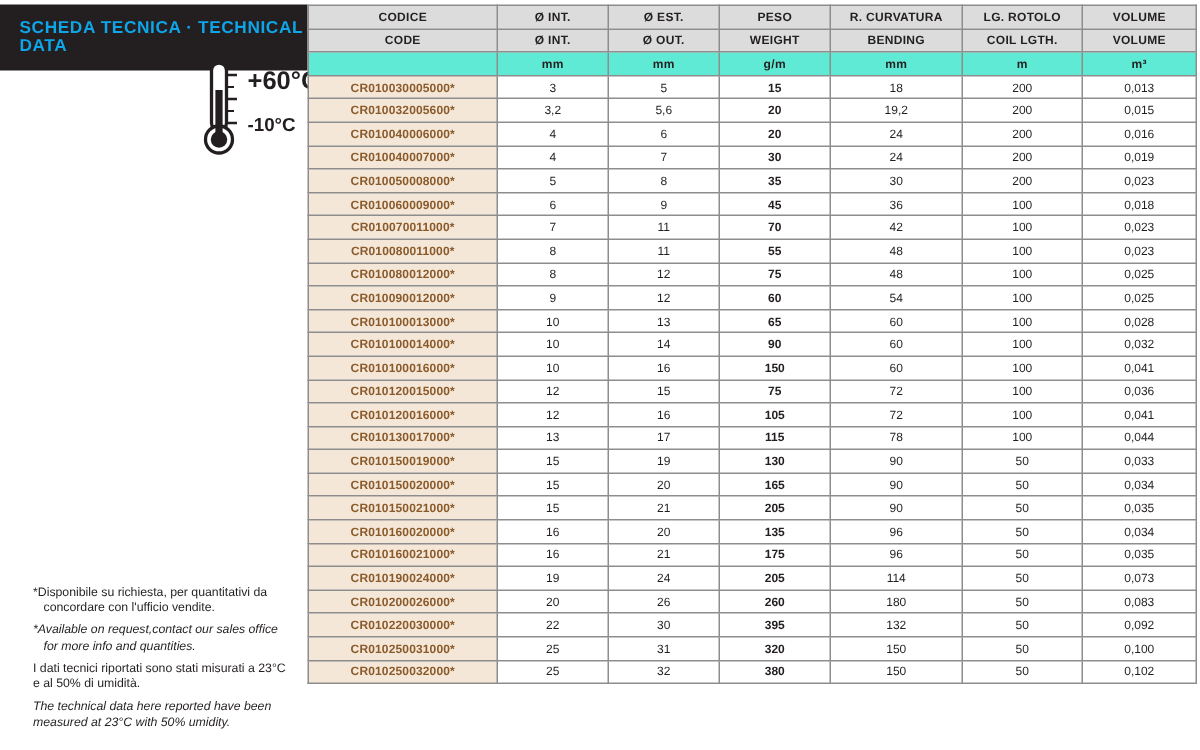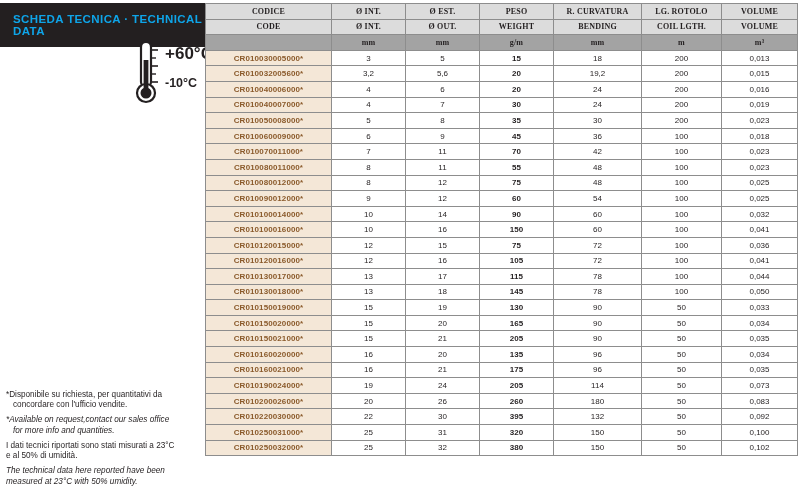--- a/index.html
+++ b/index.html
@@ -78,21 +78,21 @@
 
   
   .notes {
     position: absolute;
     left: 6px;
     bottom: 8px;
     width: 196px;
     color: #231f20;
   }
   .notes p {
-    margin: 0 0 5px 0;
+    margin: 0 0 5px 16px;
     font-size: 8.2px;
     line-height: 10.3px;
   }
   .notes p.ital {
     font-style: italic;
   }
   .notes .indent {
     padding-left: 7px;
     display: block;
   }
@@ -117,27 +117,26 @@
     font-size: 8px;
     color: #231f20;
     height: 14.6px;
   }
   thead th {
     background: #dcdcdc;
     font-weight: bold;
     font-size: 7.6px;
     letter-spacing: 0.2px;
     height: 15px;
-    font-family: Liberation Serif, serif;
   }
   thead tr.row2 th {
     background: #dcdcdc;
   }
   thead tr.row3 th {
-    background: #a3a3a3;
+    background: #5eead4;
     font-weight: bold;
     font-size: 8px;
   }
   tbody td {
     background: #ffffff;
   }
   tbody td.code {
     background: #f4e7d7;
     color: #8a5a2b;
     font-weight: bold;
@@ -329,20 +328,29 @@
           <tr>
             <td class="code">CR010090012000*</td>
             <td>9</td>
             <td>12</td>
             <td class="weight">60</td>
             <td>54</td>
             <td>100</td>
             <td>0,025</td>
           </tr>
           <tr>
+            <td class="code">CR010100013000*</td>
+            <td>10</td>
+            <td>13</td>
+            <td class="weight">65</td>
+            <td>60</td>
+            <td>100</td>
+            <td>0,028</td>
+          </tr>
+          <tr>
             <td class="code">CR010100014000*</td>
             <td>10</td>
             <td>14</td>
             <td class="weight">90</td>
             <td>60</td>
             <td>100</td>
             <td>0,032</td>
           </tr>
           <tr>
             <td class="code">CR010100016000*</td>
@@ -374,29 +382,20 @@
           <tr>
             <td class="code">CR010130017000*</td>
             <td>13</td>
             <td>17</td>
             <td class="weight">115</td>
             <td>78</td>
             <td>100</td>
             <td>0,044</td>
           </tr>
           <tr>
-            <td class="code">CR010130018000*</td>
-            <td>13</td>
-            <td>18</td>
-            <td class="weight">145</td>
-            <td>78</td>
-            <td>100</td>
-            <td>0,050</td>
-          </tr>
-          <tr>
             <td class="code">CR010150019000*</td>
             <td>15</td>
             <td>19</td>
             <td class="weight">130</td>
             <td>90</td>
             <td>50</td>
             <td>0,033</td>
           </tr>
           <tr>
             <td class="code">CR010150020000*</td>

